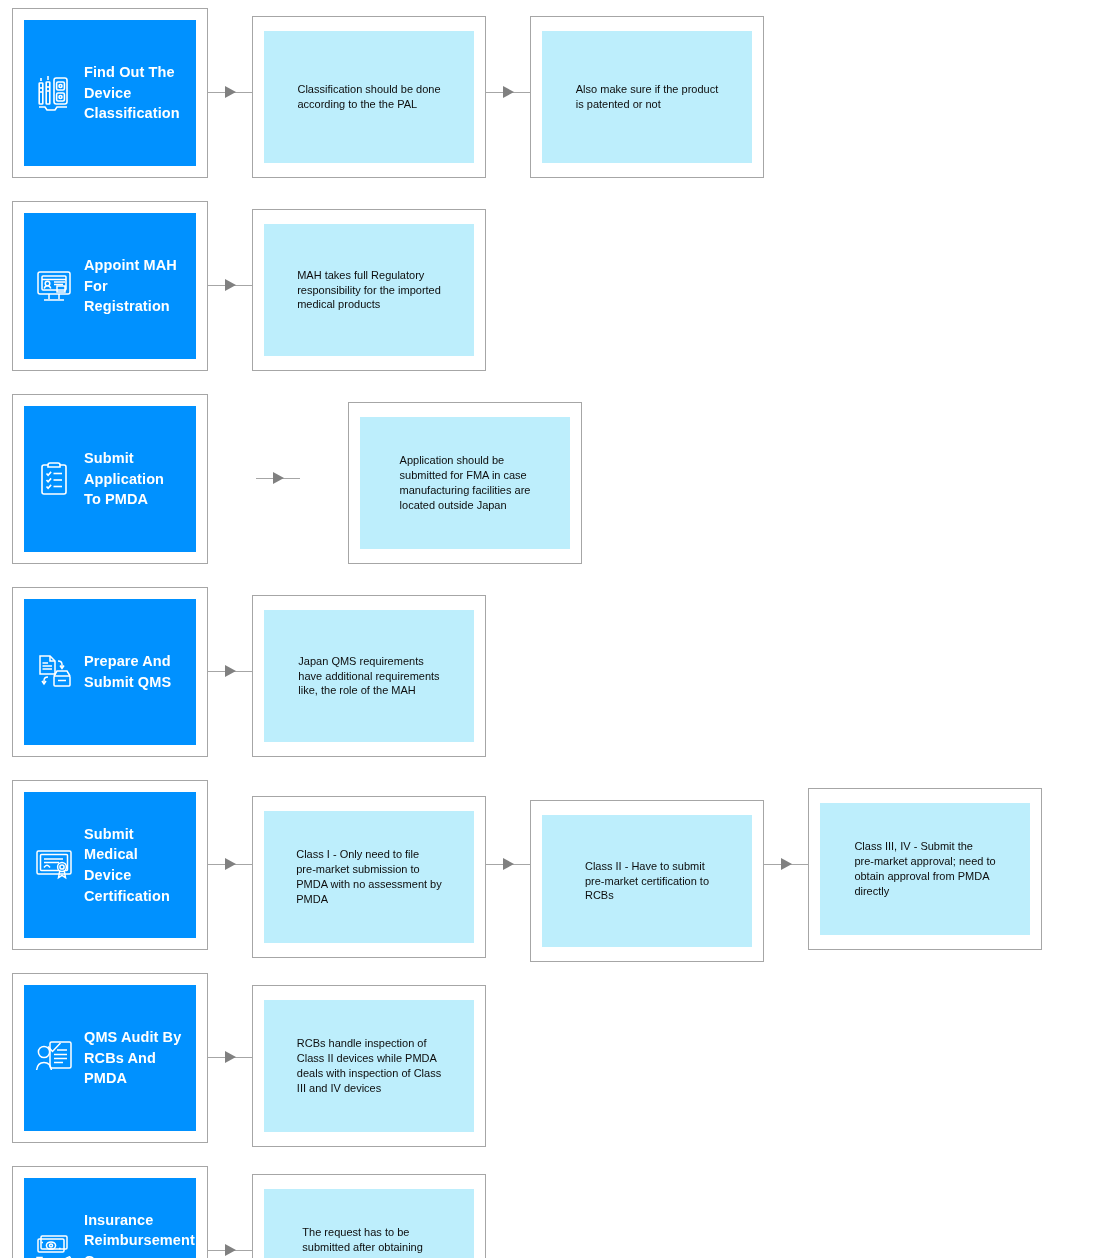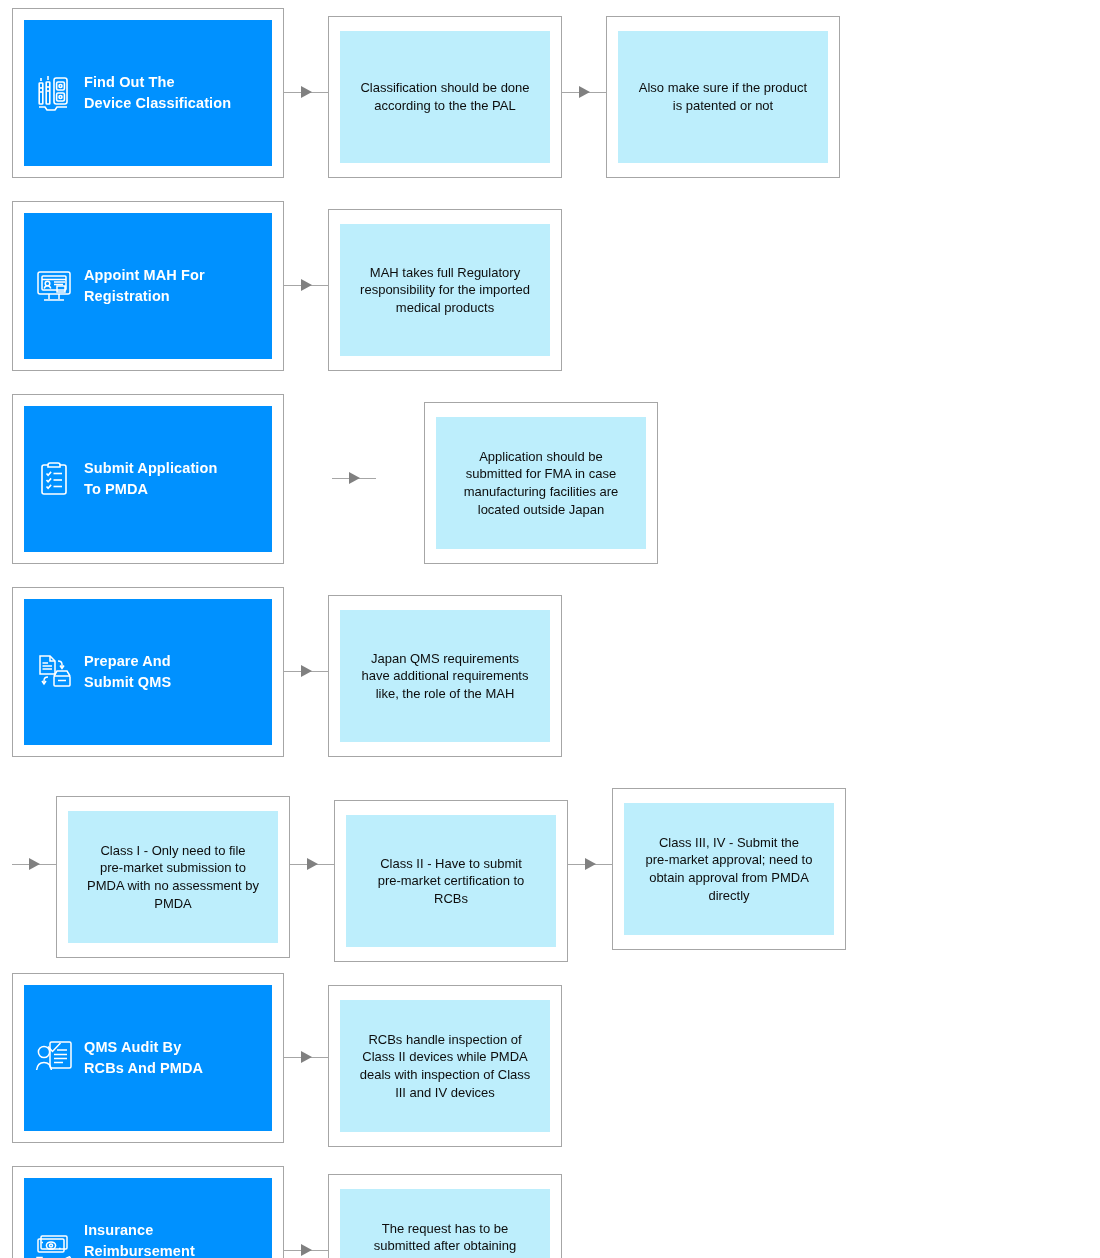--- a/index.html
+++ b/index.html
@@ -35,21 +35,21 @@
     box-sizing: border-box;
     border: 1px solid #a6a6a6;
     background: #ffffff;
     display: flex;
     align-items: center;
     justify-content: center;
     flex: none;
   }
 
   .cell-step {
-    width: 272px;
+    width: 196px;
     height: 170px;
     padding: 11px 11px;
   }
 
   .cell-note {
     width: 234px;
     height: 162px;
     padding: 14px 11px;
   }
 
@@ -90,23 +90,22 @@
     width: 100%;
     height: 100%;
     box-sizing: border-box;
     display: flex;
     align-items: center;
     justify-content: center;
     padding: 6px 10px;
   }
   .note-text {
     color: #0d0d0d;
-    font-size: 13px;
+    font-size: 11px;
     line-height: 1.35;
-    text-align: center;
     white-space: pre-line;
     font-weight: 500;
   }
 
   
   .connector {
     flex: none;
     width: 44px;
     height: 170px;
     position: relative;
@@ -295,20 +294,39 @@
     <div class="cell cell-note" style="margin-top:8px;">
       <div class="note-tile">
         <span class="note-text">Japan QMS requirements
 have additional requirements
 like, the role of the MAH</span>
       </div>
     </div>
   </div>
 
   <div class="row pad-left" style="margin-top:23px;">
+    <div class="cell cell-step">
+      <div class="step-tile">
+        <span class="step-icon">
+          <svg width="38" height="34" viewBox="0 0 38 34" fill="none" stroke="#ffffff" stroke-width="1.5">
+            <rect x="2" y="3" width="34" height="23" rx="1.5"></rect>
+            <rect x="5.5" y="6.5" width="27" height="16" rx="1"></rect>
+            <line x1="9" y1="11" x2="28" y2="11"></line>
+            <line x1="9" y1="14.5" x2="24" y2="14.5"></line>
+            <path d="M9 19.5c2-3 4-3 6 0"></path>
+            <circle cx="27" cy="19" r="4.4" fill="#0091ff"></circle>
+            <circle cx="27" cy="19" r="2.1"></circle>
+            <path d="M24.8 22.6l-1.3 7 3.5-2.2 3.5 2.2-1.3-7"></path>
+          </svg>
+        </span>
+        <span class="step-label">Submit
+Medical Device
+Certification</span>
+      </div>
+    </div>
 
     <div class="connector">
       <div class="line"></div>
         <div class="head"></div>
     </div>
 
     <div class="cell cell-note" style="margin-top:16px;">
       <div class="note-tile">
         <span class="note-text">Class I - Only need to file
 pre-market submission to

